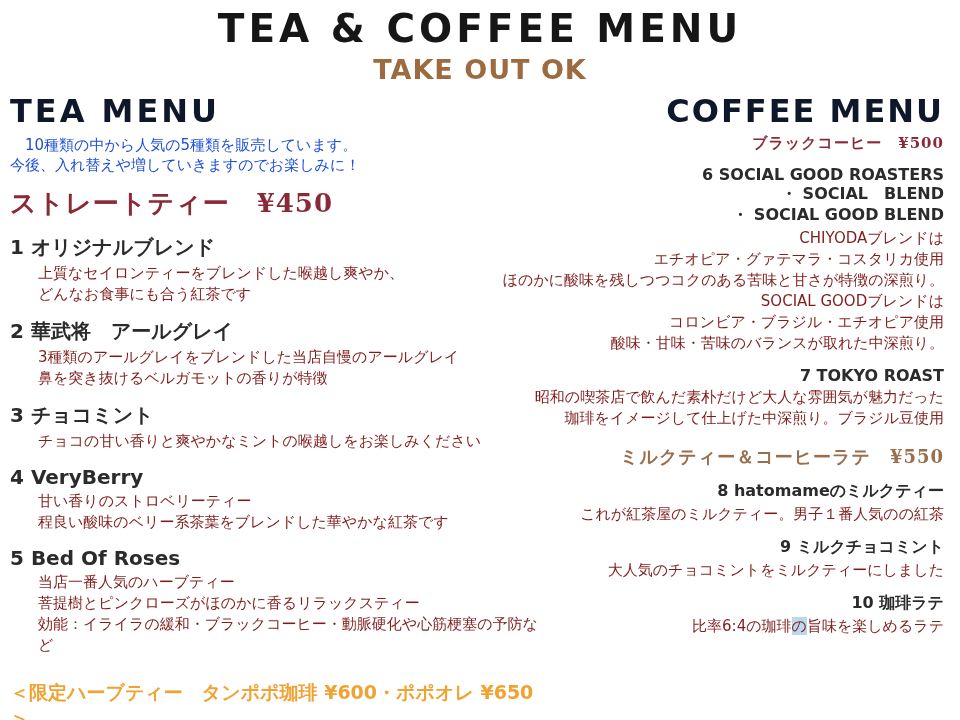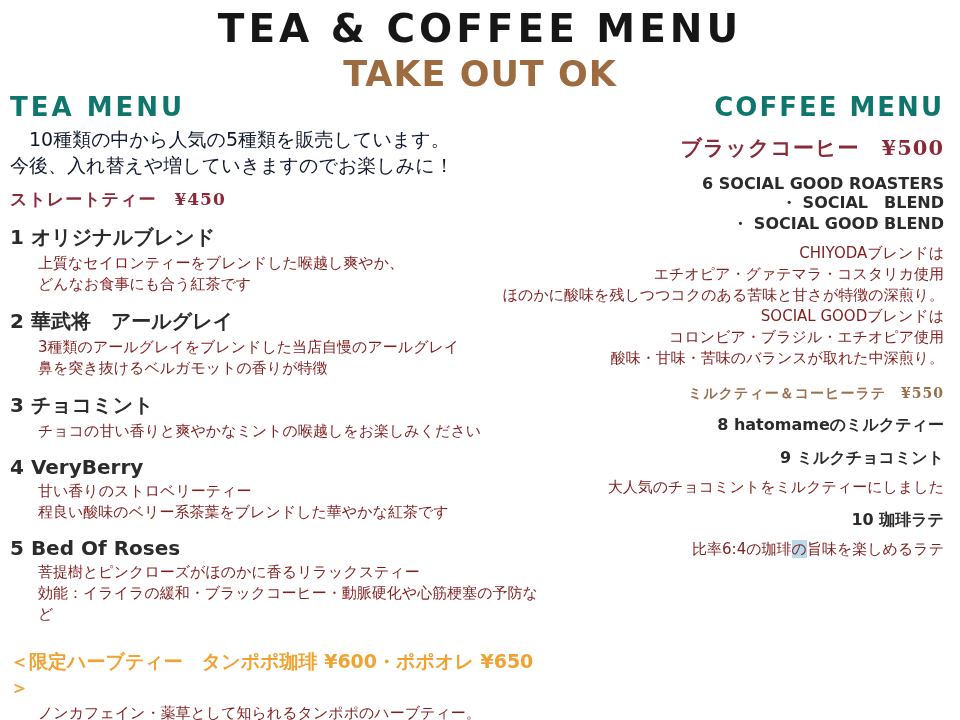--- a/index.html
+++ b/index.html
@@ -2,42 +2,42 @@
 <html><head>
 <meta charset="utf-8">
 <style>
   * { margin:0; padding:0; box-sizing:border-box; }
   html,body { width:960px; height:720px; background:#ffffff; overflow:hidden; }
   body { font-family:"DejaVu Sans","Liberation Sans",sans-serif; color:#3d3d3d; }
   .page { position:relative; width:960px; height:571px; background:#fff; }
 
   .header { position:absolute; top:6px; left:0; width:100%; text-align:center; }
   .main-title { font-size:39px; font-weight:bold; color:#161616; letter-spacing:4px; }
-  .subtitle { font-size:35px; font-weight:bold; color:#9c6b3f; letter-spacing:1px; margin-top:3px; }
+  .subtitle { font-size:27px; font-weight:bold; color:#9c6b3f; letter-spacing:1px; margin-top:3px; }
 
   .tea-col { position:absolute; left:10px; top:92px; width:540px; }
   .coffee-col { position:absolute; right:16px; top:92px; width:468px; text-align:right; }
 
-  .col-heading { font-size:26px; font-weight:bold; color:#0f766e; letter-spacing:3px; }
+  .col-heading { font-size:32px; font-weight:bold; color:#0f172a; letter-spacing:3px; }
   .coffee-col .col-heading { letter-spacing:2px; }
 
-  .intro { font-size:19px; color:#0f172a; line-height:1.35; margin-top:5px; }
+  .intro { font-size:15px; color:#1d4ed8; line-height:1.35; margin-top:5px; }
 
   .section-red { font-family:"DejaVu Serif","Liberation Serif",serif; font-weight:bold;
-                 color:#8a2a38; font-size:17px; margin-top:10px; letter-spacing:1px; }
-  .coffee-col .section-red { margin-top:12px; font-size:21px; }
+                 color:#8a2a38; font-size:26px; margin-top:10px; letter-spacing:1px; }
+  .coffee-col .section-red { margin-top:4px; font-size:15px; }
   .section-brown { font-family:"DejaVu Serif","Liberation Serif",serif; font-weight:bold;
-                   color:#9a6f4e; font-size:14px; margin-top:16px; letter-spacing:1px; }
+                   color:#9a6f4e; font-size:18px; margin-top:16px; letter-spacing:1px; }
   .section-orange { color:#f0a232; font-size:19px; font-weight:bold; margin-top:24px; letter-spacing:0; }
 
   .item-title { font-size:20px; font-weight:bold; color:#2b2b2b; margin-top:13px; }
   .coffee-col .item-title { margin-top:12px; font-size:16px; }
   .item-title.sub { margin-top:0; }
   .item-desc { font-size:15px; color:#7f1d1d; line-height:1.4; margin-left:28px; margin-top:2px; }
-  .coffee-col .item-desc { margin-left:0; margin-top:8px; }
+  .coffee-col .item-desc { margin-left:0; margin-top:2px; }
 
   .hl { background:#b9d9ec; }
 </style>
 </head>
 <body>
 
 <div class="page">
 
   <div class="header">
     <div class="main-title">TEA &amp; COFFEE MENU</div>
@@ -80,20 +80,21 @@
       <div class="item-title">4 VeryBerry</div>
       <div class="item-desc">
         <div>甘い香りのストロベリーティー</div>
         <div>程良い酸味のベリー系茶葉をブレンドした華やかな紅茶です</div>
       </div>
     </div>
 
     <div>
       <div class="item-title">5 Bed Of Roses</div>
       <div class="item-desc">
+        <div>当店一番人気のハーブティー</div>
         <div>菩提樹とピンクローズがほのかに香るリラックスティー</div>
         <div>効能：イライラの緩和・ブラックコーヒー・動脈硬化や心筋梗塞の予防など</div>
       </div>
     </div>
 
     <div>
       <div class="section-orange">＜限定ハーブティー　タンポポ珈琲 ¥600・ポポオレ ¥650＞</div>
       <div class="item-desc">
         <div>ノンカフェイン・薬草として知られるタンポポのハーブティー。</div>
         <div>程良い苦味と香ばしい後味が珈琲に似ています。</div>
@@ -114,25 +115,35 @@
       <div class="item-desc">
         <div>CHIYODAブレンドは</div>
         <div>エチオピア・グァテマラ・コスタリカ使用</div>
         <div>ほのかに酸味を残しつつコクのある苦味と甘さが特徴の深煎り。</div>
         <div>SOCIAL GOODブレンドは</div>
         <div>コロンビア・ブラジル・エチオピア使用</div>
         <div>酸味・甘味・苦味のバランスが取れた中深煎り。</div>
       </div>
     </div>
 
+    <div>
+      <div class="item-title">7 TOKYO ROAST</div>
+      <div class="item-desc">
+        <div>昭和の喫茶店で飲んだ素朴だけど大人な雰囲気が魅力だった</div>
+        <div>珈琲をイメージして仕上げた中深煎り。ブラジル豆使用</div>
+      </div>
+    </div>
 
     <div class="section-brown">ミルクティー＆コーヒーラテ　¥550</div>
 
     <div>
       <div class="item-title">8 hatomameのミルクティー</div>
+      <div class="item-desc">
+        <div>これが紅茶屋のミルクティー。男子１番人気のの紅茶</div>
+      </div>
     </div>
 
     <div>
       <div class="item-title">9 ミルクチョコミント</div>
       <div class="item-desc">
         <div>大人気のチョコミントをミルクティーにしました</div>
       </div>
     </div>
 
     <div>

